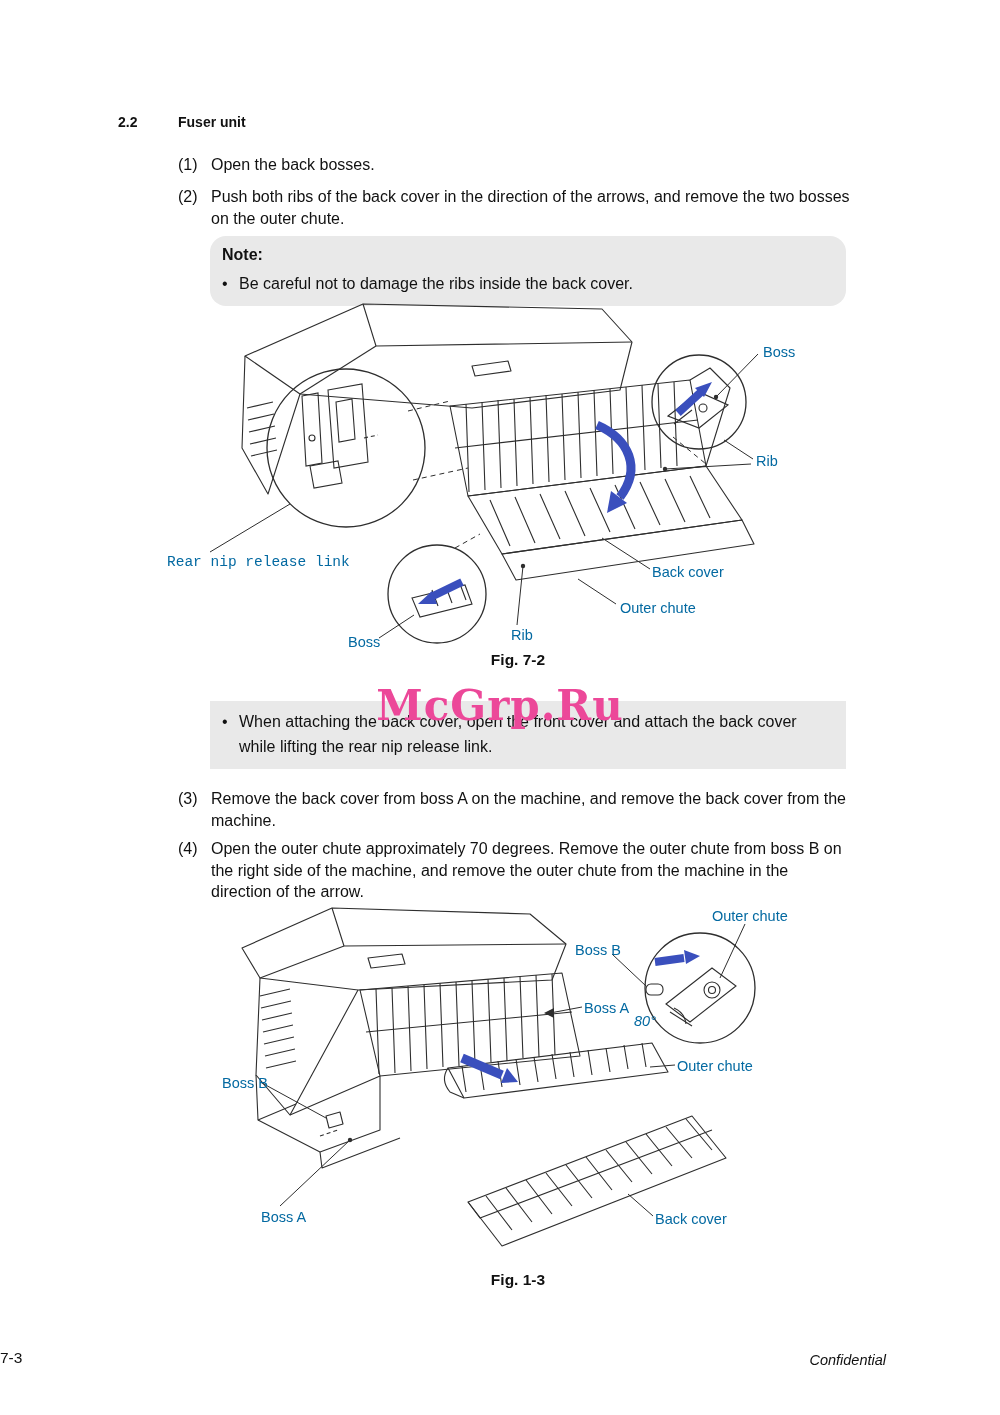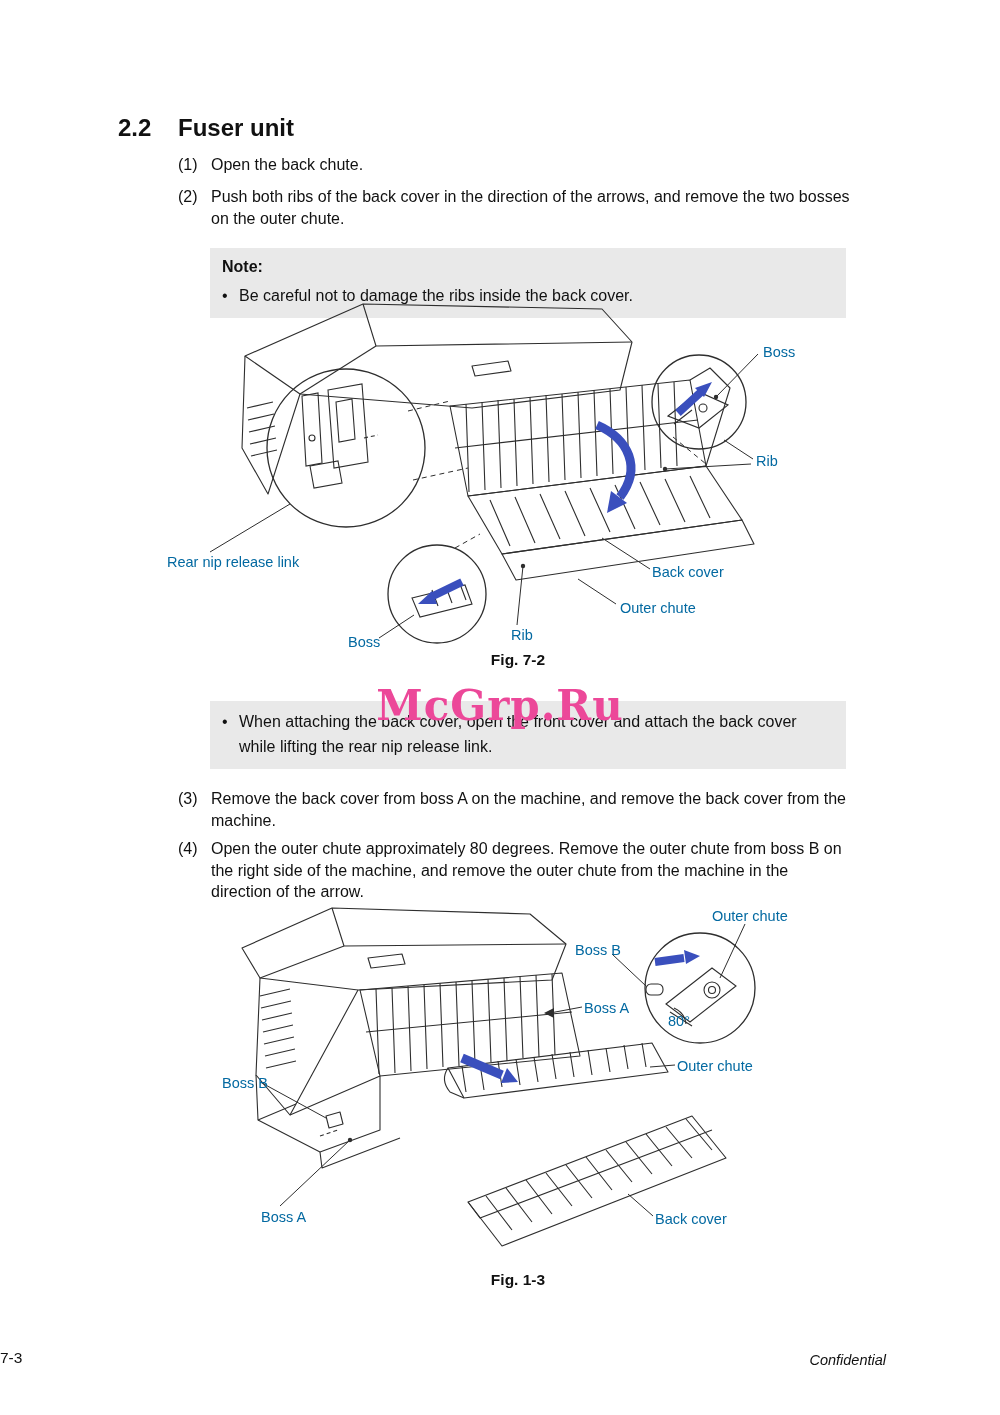--- a/index.html
+++ b/index.html
@@ -3,21 +3,21 @@
 <meta charset="utf-8">
 <style>
   * { margin:0; padding:0; box-sizing:border-box; }
   html,body { background:#ffffff; }
   body {
     width:1000px; height:1415px; position:relative;
     font-family:"Liberation Sans", sans-serif; color:#111;
   }
   .page { position:absolute; inset:0; background:#fff; overflow:hidden; }
 
-  .heading { position:absolute; left:118px; top:114px; font-size:24px; font-weight:bold; display:flex; }
+  .heading { position:absolute; left:118px; top:114px; font-size:14px; font-weight:bold; display:flex; }
   .heading .sec-num { width:60px; }
 
   .step { position:absolute; left:178px; display:flex; font-size:16px; line-height:21.5px; }
   .step-num { width:33px; flex:none; }
   .step-text { width:640px; }
 
   .note-box { position:absolute; left:210px; width:636px; background:#e9e9e9; padding:8px 12px 10px 12px; font-size:16px; }
   .note-title { font-weight:bold; margin-bottom:5px; line-height:22px; }
   .note-bullet { display:flex; line-height:25px; }
   .bullet-dot { width:17px; flex:none; }
@@ -42,29 +42,29 @@
 
 <div class="page">
 
   <div class="heading">
     <span class="sec-num">2.2</span>
     <span>Fuser unit</span>
   </div>
 
   <div class="step" style="top:154px;">
     <span class="step-num">(1)</span>
-    <span class="step-text">Open the back chute.</span>
+    <span class="step-text">Open the back bosses.</span>
   </div>
 
   <div class="step" style="top:186px;">
     <span class="step-num">(2)</span>
     <span class="step-text">Push both ribs of the back cover in the direction of the arrows, and remove the two bosses on the outer chute.</span>
   </div>
 
-  <div class="note-box" style="top:248px;">
+  <div class="note-box" style="top:236px;border-radius:16px;">
     <div class="note-title">Note:</div>
     <div class="note-bullet">
       <span class="bullet-dot">•</span>
       <span class="bullet-text">Be careful not to damage the ribs inside the back cover.</span>
     </div>
   </div>
 
   <div class="fig" style="left:150px; top:298px; width:720px; height:352px;">
     <svg width="720" height="352" viewBox="0 0 720 352">
 
@@ -137,21 +137,21 @@
         <path d="M367,327 L373,268"></path>
       </g>
       <g fill="#2e2e2e">
         <circle cx="566" cy="99" r="2.2"></circle>
         <circle cx="515" cy="171" r="2.2"></circle>
         <circle cx="373" cy="268" r="2.2"></circle>
       </g>
     </svg>
     <div class="fig-label" style="left:613px; top:46px;">Boss</div>
     <div class="fig-label" style="left:606px; top:155px;">Rib</div>
-    <div class="fig-label" style="left:17px;  top:256px;">Rear nip release link</div>
+    <div class="fig-label" style="left:17px;  top:256px;font-family:Liberation Mono, monospace;">Rear nip release link</div>
     <div class="fig-label" style="left:502px; top:266px;">Back cover</div>
     <div class="fig-label" style="left:470px; top:302px;">Outer chute</div>
     <div class="fig-label" style="left:198px; top:336px;">Boss</div>
     <div class="fig-label" style="left:361px; top:329px;">Rib</div>
   </div>
 
   <div class="fig-caption" style="top:651px;">Fig. 7-2</div>
 
   <div class="watermark">McGrp.Ru</div>
 
@@ -162,21 +162,21 @@
     </div>
   </div>
 
   <div class="step" style="top:788px;">
     <span class="step-num">(3)</span>
     <span class="step-text">Remove the back cover from boss A on the machine, and remove the back cover from the machine.</span>
   </div>
 
   <div class="step" style="top:838px;">
     <span class="step-num">(4)</span>
-    <span class="step-text">Open the outer chute approximately 80 degrees. Remove the outer chute from boss B on the right side of the machine, and remove the outer chute from the machine in the direction of the arrow.</span>
+    <span class="step-text">Open the outer chute approximately 70 degrees. Remove the outer chute from boss B on the right side of the machine, and remove the outer chute from the machine in the direction of the arrow.</span>
   </div>
 
   <div class="fig" style="left:200px; top:900px; width:680px; height:368px;">
     <svg width="680" height="368" viewBox="0 0 680 368">
       <g stroke="#2e2e2e" stroke-width="1.1" fill="none" stroke-linejoin="round">
         <path d="M42,48 L132,8 L330,14 L366,44 L352,80 L158,90 L60,78 Z"></path>
         <path d="M132,8 L144,46 L366,44"></path>
         <path d="M144,46 L60,78"></path>
         <path d="M168,58 l34,-4 3,10 -34,4 Z"></path>
         <path d="M60,78 L56,175 L90,215 L158,90"></path>
@@ -229,21 +229,21 @@
       </g>
       <g fill="#2e2e2e">
         <circle cx="350" cy="113" r="2.2"></circle>
         <circle cx="150" cy="240" r="2.2"></circle>
       </g>
       <polygon points="344,113 354,108 354,118" fill="#2e2e2e"></polygon>
     </svg>
     <div class="fig-label" style="left:512px; top:8px;">Outer chute</div>
     <div class="fig-label" style="left:375px; top:42px;">Boss B</div>
     <div class="fig-label" style="left:384px; top:100px;">Boss A</div>
-    <div class="fig-label" style="left:468px; top:113px;">80°</div>
+    <div class="fig-label" style="left:434px; top:113px;font-style:italic;">80°</div>
     <div class="fig-label" style="left:477px; top:158px;">Outer chute</div>
     <div class="fig-label" style="left:22px;  top:175px;">Boss B</div>
     <div class="fig-label" style="left:61px;  top:309px;">Boss A</div>
     <div class="fig-label" style="left:455px; top:311px;">Back cover</div>
   </div>
 
   <div class="fig-caption" style="top:1271px;">Fig. 1-3</div>
 
   <div class="footer-page">7-3</div>
   <div class="footer-conf">Confidential</div>

